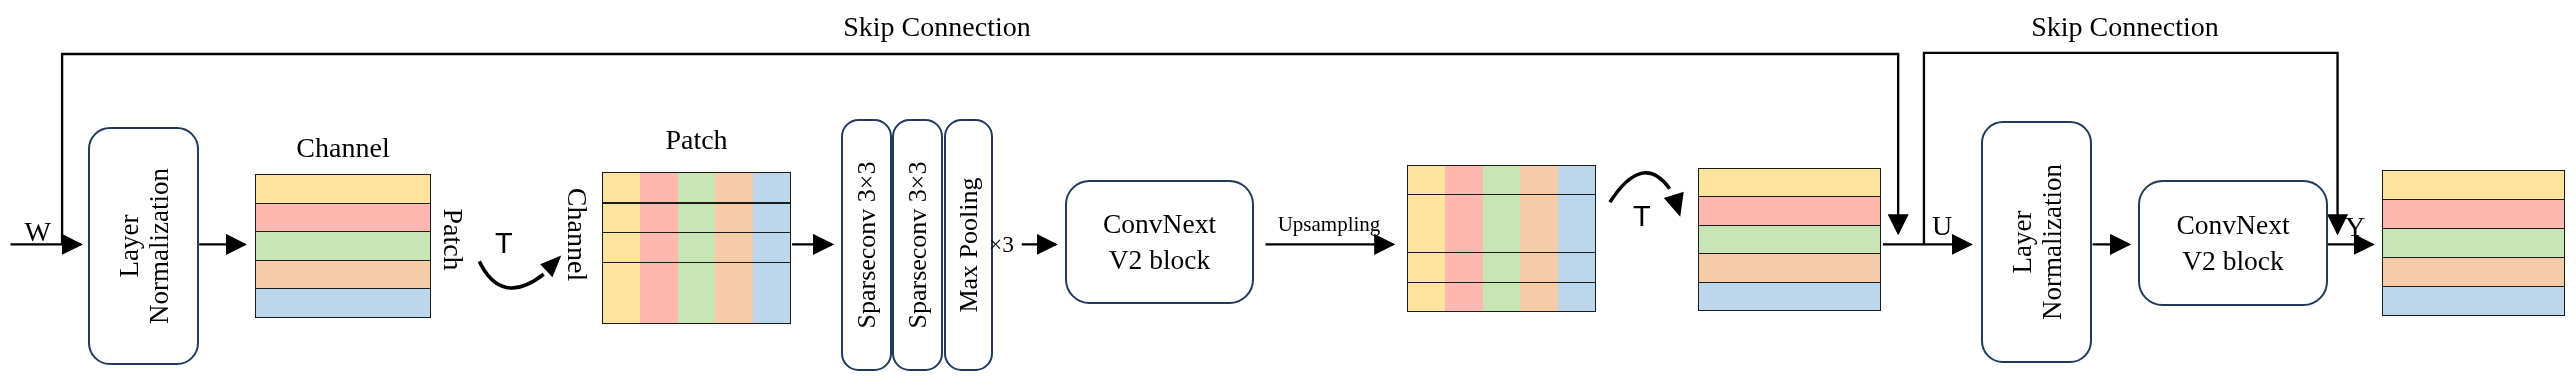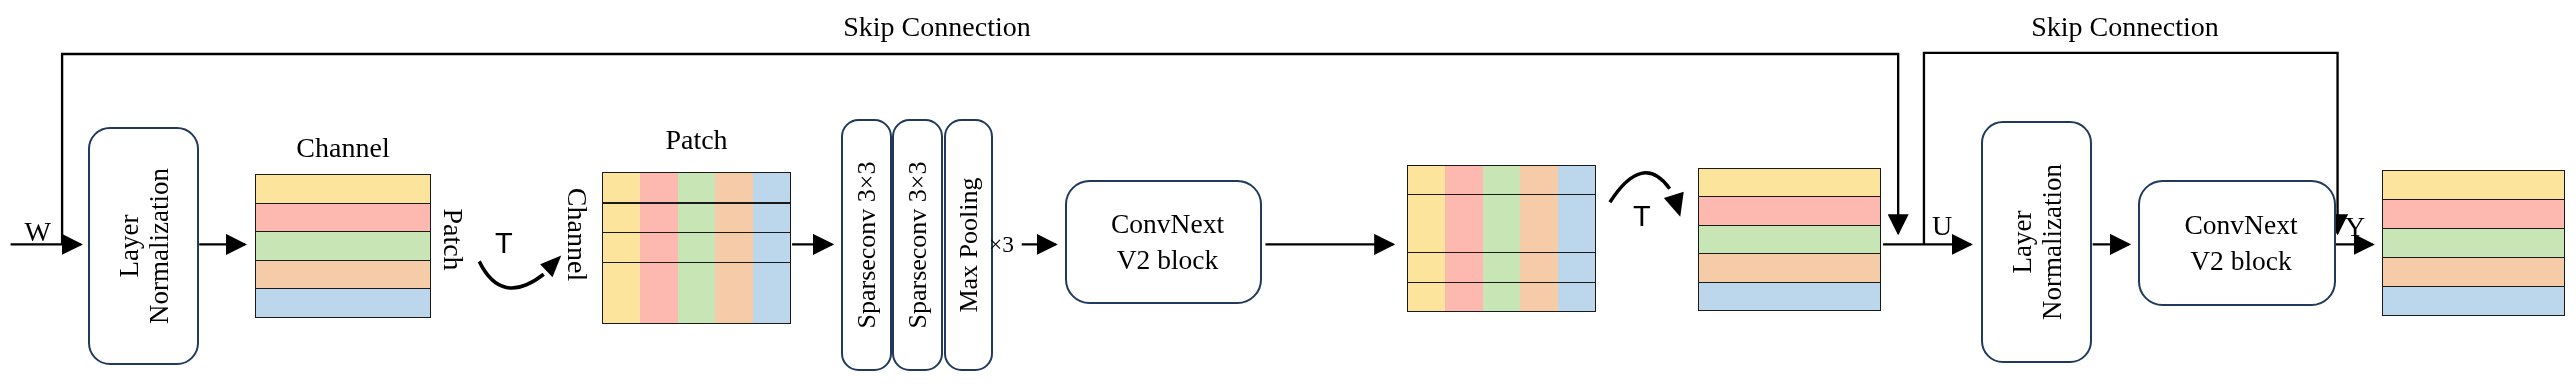--- a/index.html
+++ b/index.html
@@ -14,21 +14,21 @@
   .rot-cw{transform:rotate(90deg);}
   .blk-line{display:block;}
   .grid{position:absolute;border:1.2px solid #1a1a1a;box-sizing:border-box;z-index:2;}
   .grid .stripes{position:absolute;inset:0;display:flex;}
   .grid.rows .stripes{flex-direction:column;}
   .grid.cols .stripes{flex-direction:row;}
   .grid .cell{flex:1 1 0;}
   .grid.rows .cell + .cell{border-top:1.2px solid #1a1a1a;}
   .grid .rline{position:absolute;left:0;right:0;height:1.2px;background:#1a1a1a;}
   .tlabel{font-family:"Liberation Sans", sans-serif;font-size:29px;z-index:3;}
-  .center-text{display:flex;align-items:center;justify-content:center;text-align:center;padding-left:8px;}
+  .center-text{display:flex;align-items:center;justify-content:center;text-align:center;}
 </style>
 </head>
 <body>
 
 <div id="canvas">
 
   <svg id="wires" viewBox="0 0 4397 662">
     <defs>
       <marker id="arr" viewBox="0 0 10 10" refX="9" refY="5" markerWidth="9" markerHeight="9" orient="auto-start-reverse">
         <path d="M0,0 L10,5 L0,10 z" fill="#000"></path>
@@ -104,20 +104,21 @@
   </div>
   <div class="lbl" style="left:989px;top:231px;font-size:23.4px;">×3</div>
 
   <div class="nbox center-text" style="left: 1065px; top: 180px; width: 185px; height: 120px; border-radius: 24.6px; border-color: rgb(32, 57, 92);">
     <div style="font-size:27.5px;line-height:1.3;">
       <span class="blk-line">ConvNext</span>
       <span class="blk-line">V2 block</span>
     </div>
   </div>
 
+  <div class="lbl" style="left:1241px;top:212px;width:176px;text-align:center;font-size:21px;">Upsampling</div>
 
   <div class="grid cols" style="left:1407px;top:165px;width:189px;height:147px;">
       <div class="stripes">
         <div class="cell" style="background: rgb(252, 228, 156);"></div>
         <div class="cell" style="background: rgb(253, 184, 176);"></div>
         <div class="cell" style="background: rgb(200, 229, 181);"></div>
         <div class="cell" style="background: rgb(246, 203, 168);"></div>
         <div class="cell" style="background: rgb(188, 214, 236);"></div>
       </div>
       <div class="rline" style="top: calc(19.5% - 0.6px);"></div>

